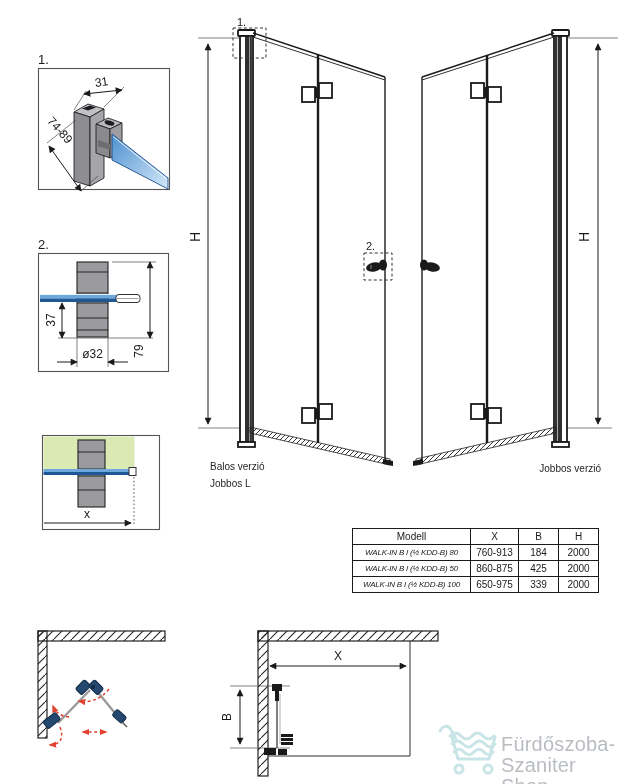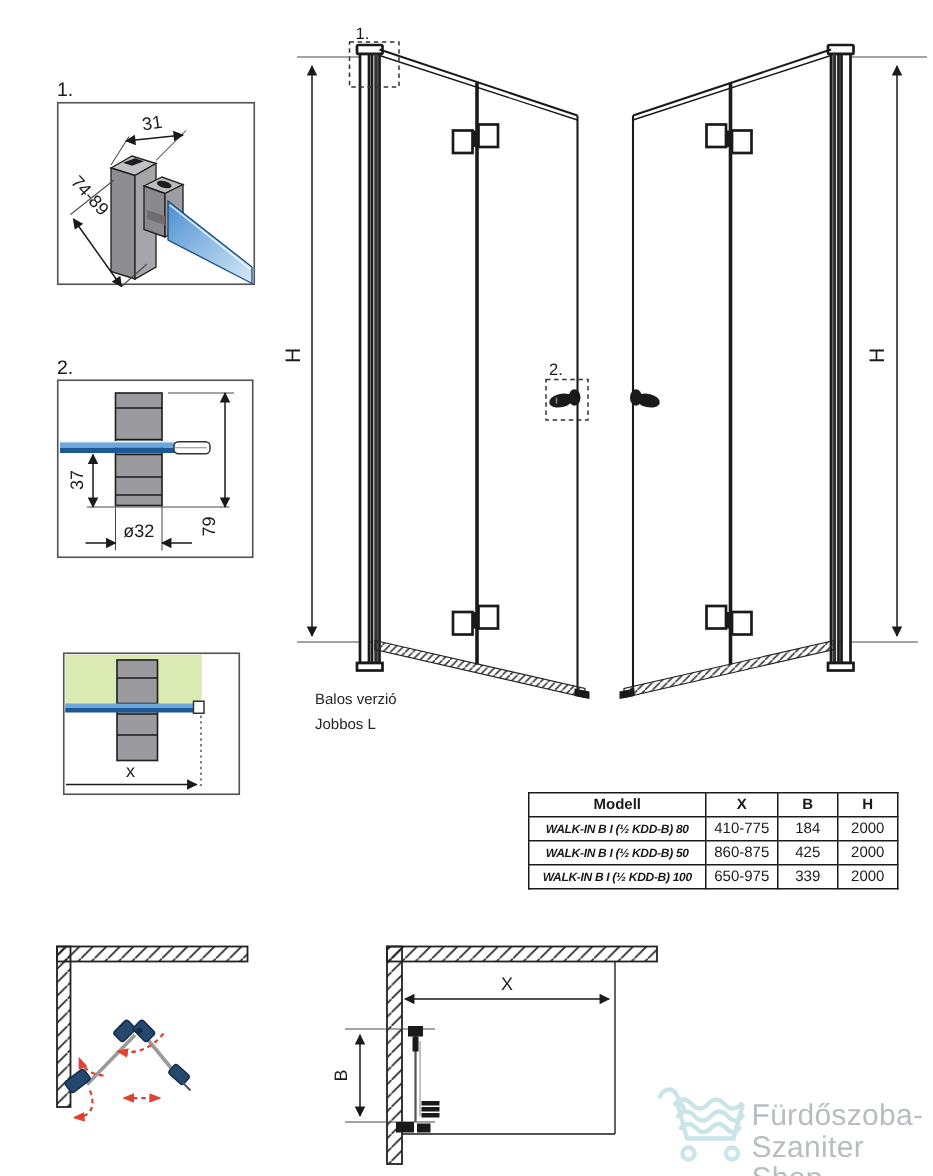--- a/index.html
+++ b/index.html
@@ -22,22 +22,22 @@
   .teal{stroke:#c9e5e7;stroke-width:3;fill:none;stroke-linecap:round;stroke-linejoin:round}
   
   .cap{position:absolute;font-size:10px;color:#252525;line-height:16.5px}
   .cap.right{text-align:right}
   .logo-text{position:absolute;left:501px;top:734px;font-size:20px;font-weight:normal;
              color:#b9bdc2;line-height:21px;letter-spacing:.2px}
   
   table.spec{position:absolute;left:352px;top:528px;border-collapse:collapse;table-layout:fixed;width:246px;background:#fff}
   .spec th,.spec td{border:1.4px solid #1a1a1a;text-align:center;padding:0;height:15px;
                     font-size:10px;color:#1a1a1a;overflow:hidden;white-space:nowrap}
-  .spec th{font-weight:bold}
-  .spec td.model{font-size:8px;font-weight:bold;font-style:italic;letter-spacing:-.2px}
+  .spec th{font-weight:normal}
+  .spec td.model{font-size:8px;font-weight:normal;font-style:italic;letter-spacing:-.2px}
   .th-x{color:#e02020}.th-b{color:#2b5fac}
 </style>
 </head>
 <body>
 
 <div class="canvas">
 
 <svg width="622" height="784" viewBox="0 0 622 784">
   <defs>
     <pattern id="hatch" width="9" height="9" patternUnits="userSpaceOnUse">
@@ -294,41 +294,42 @@
     <circle cx="459" cy="769" r="4" class="teal"></circle>
     <circle cx="488" cy="769" r="4" class="teal"></circle>
   </g>
 </svg>
 
 <div class="cap" style="left:210px;top:459px">
   <div>Balos verzió</div>
   <div>Jobbos L</div>
 </div>
 <div class="cap right" style="left:430px;top:461px;width:171px">
+  <div>Jobbos verzió</div>
 </div>
 
 <table class="spec">
   <colgroup>
         <col style="width:118px">
         <col style="width:48px">
         <col style="width:40px">
         <col style="width:40px">
       </colgroup>
   <thead>
     <tr>
       <th>Modell</th>
       <th class="th-x">X</th>
       <th class="th-b">B</th>
       <th>H</th>
     </tr>
   </thead>
   <tbody>
     <tr>
       <td class="model">WALK-IN B I (½ KDD-B) 80</td>
-      <td>410-775</td>
+      <td>760-913</td>
       <td>184</td>
       <td>2000</td>
     </tr>
     <tr>
       <td class="model">WALK-IN B I (½ KDD-B) 50</td>
       <td>860-875</td>
       <td>425</td>
       <td>2000</td>
     </tr>
     <tr>

